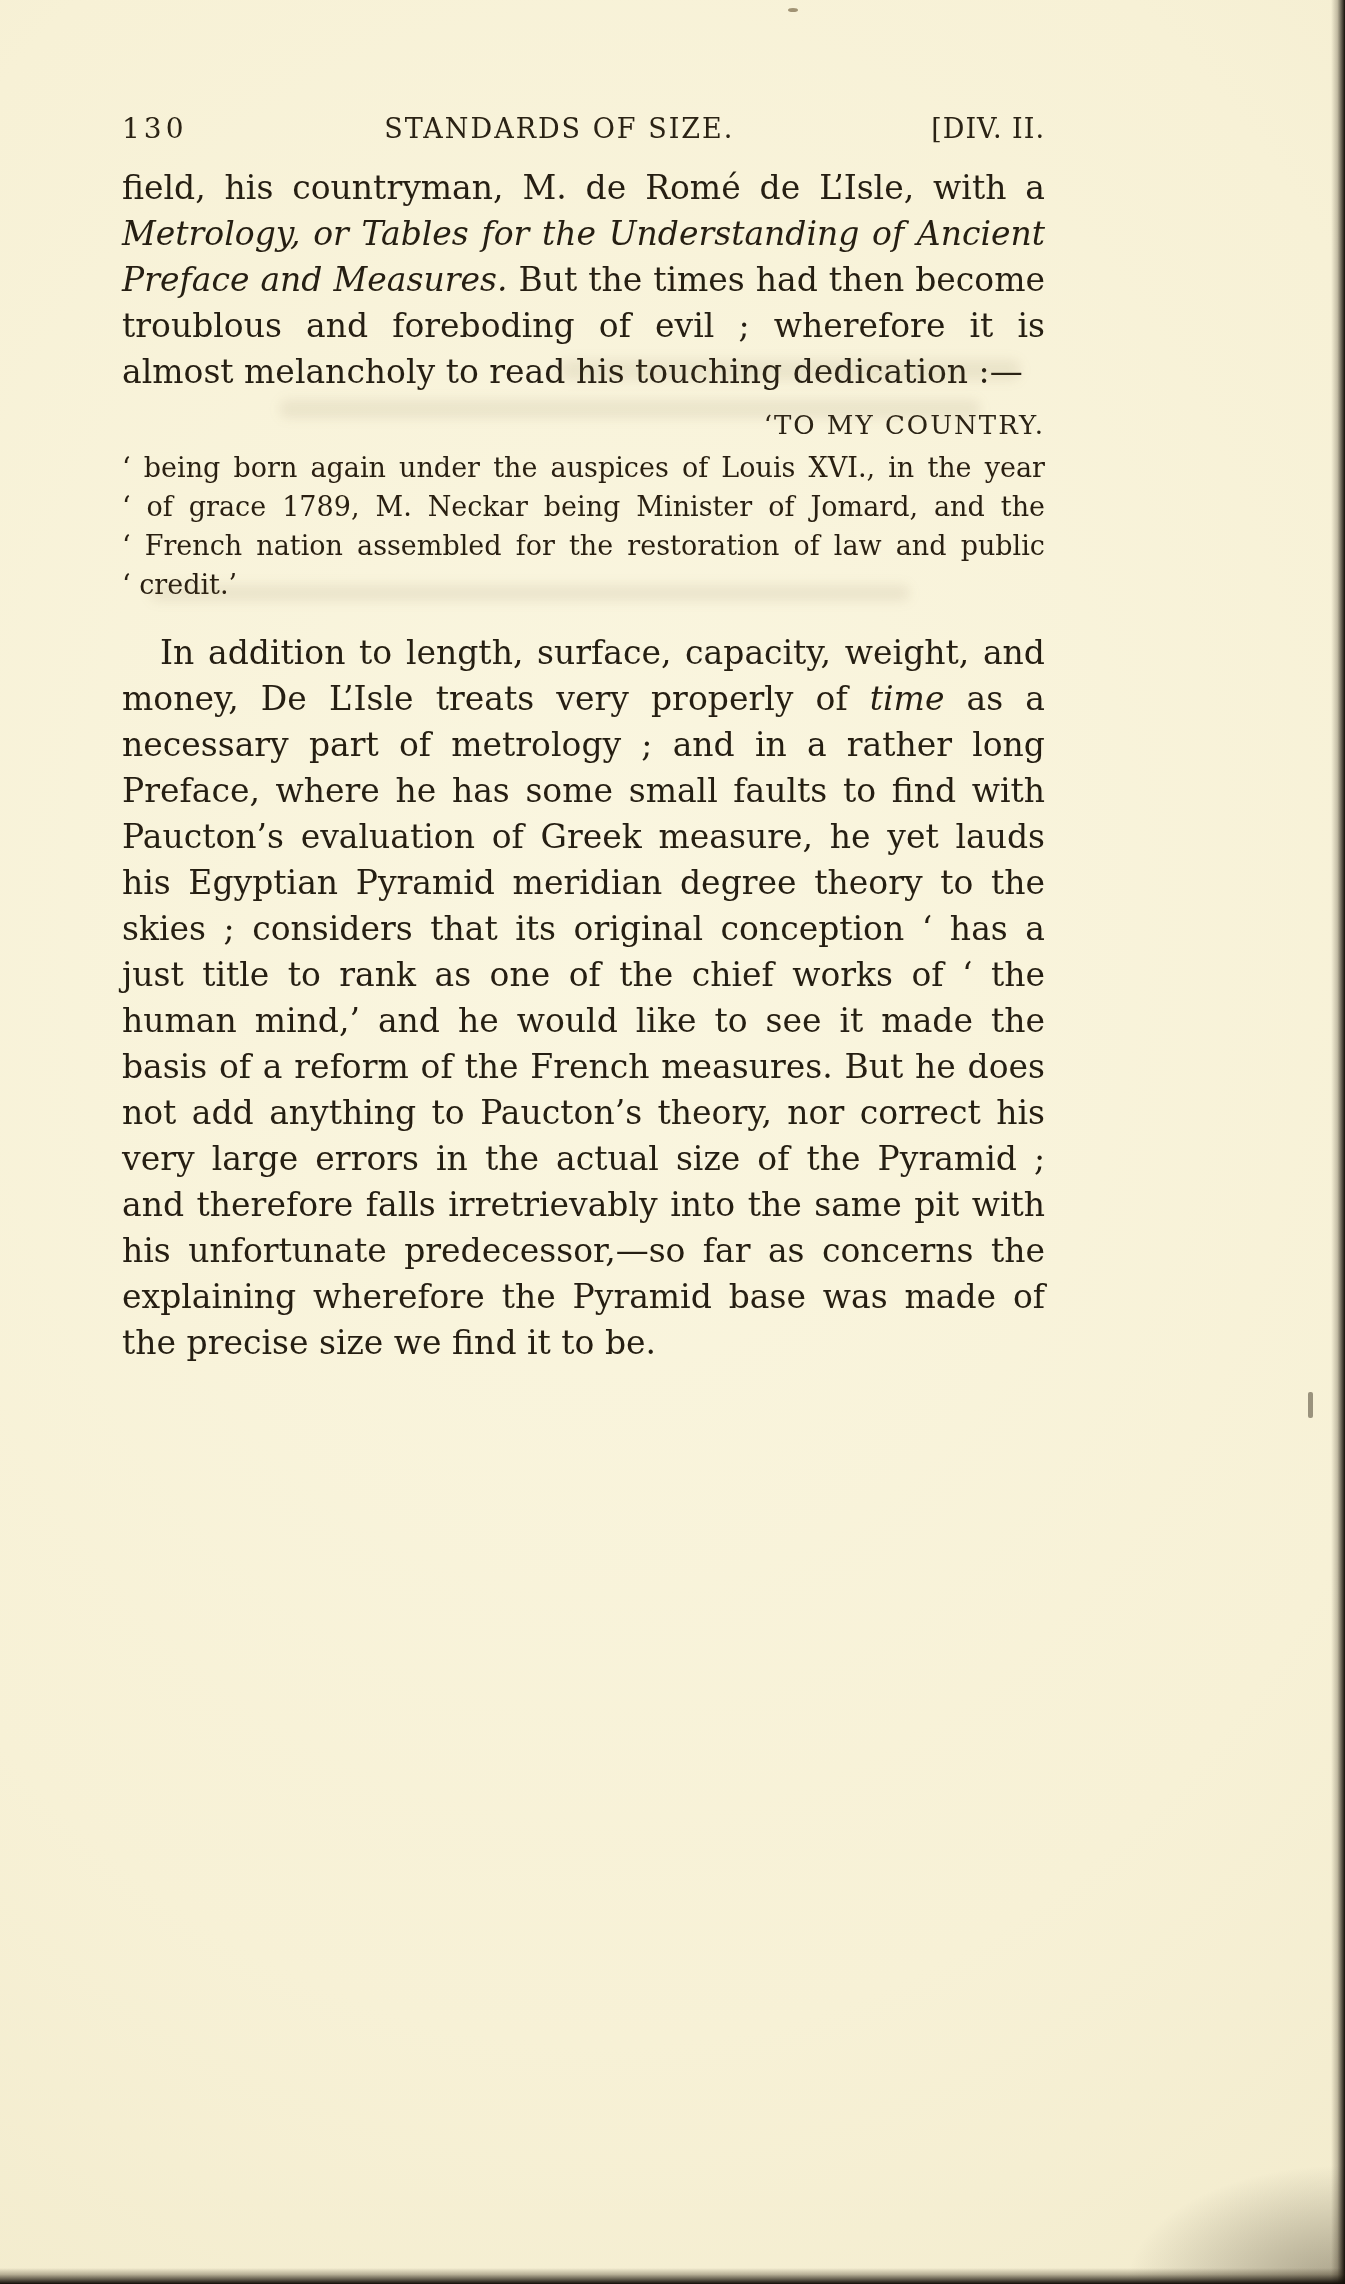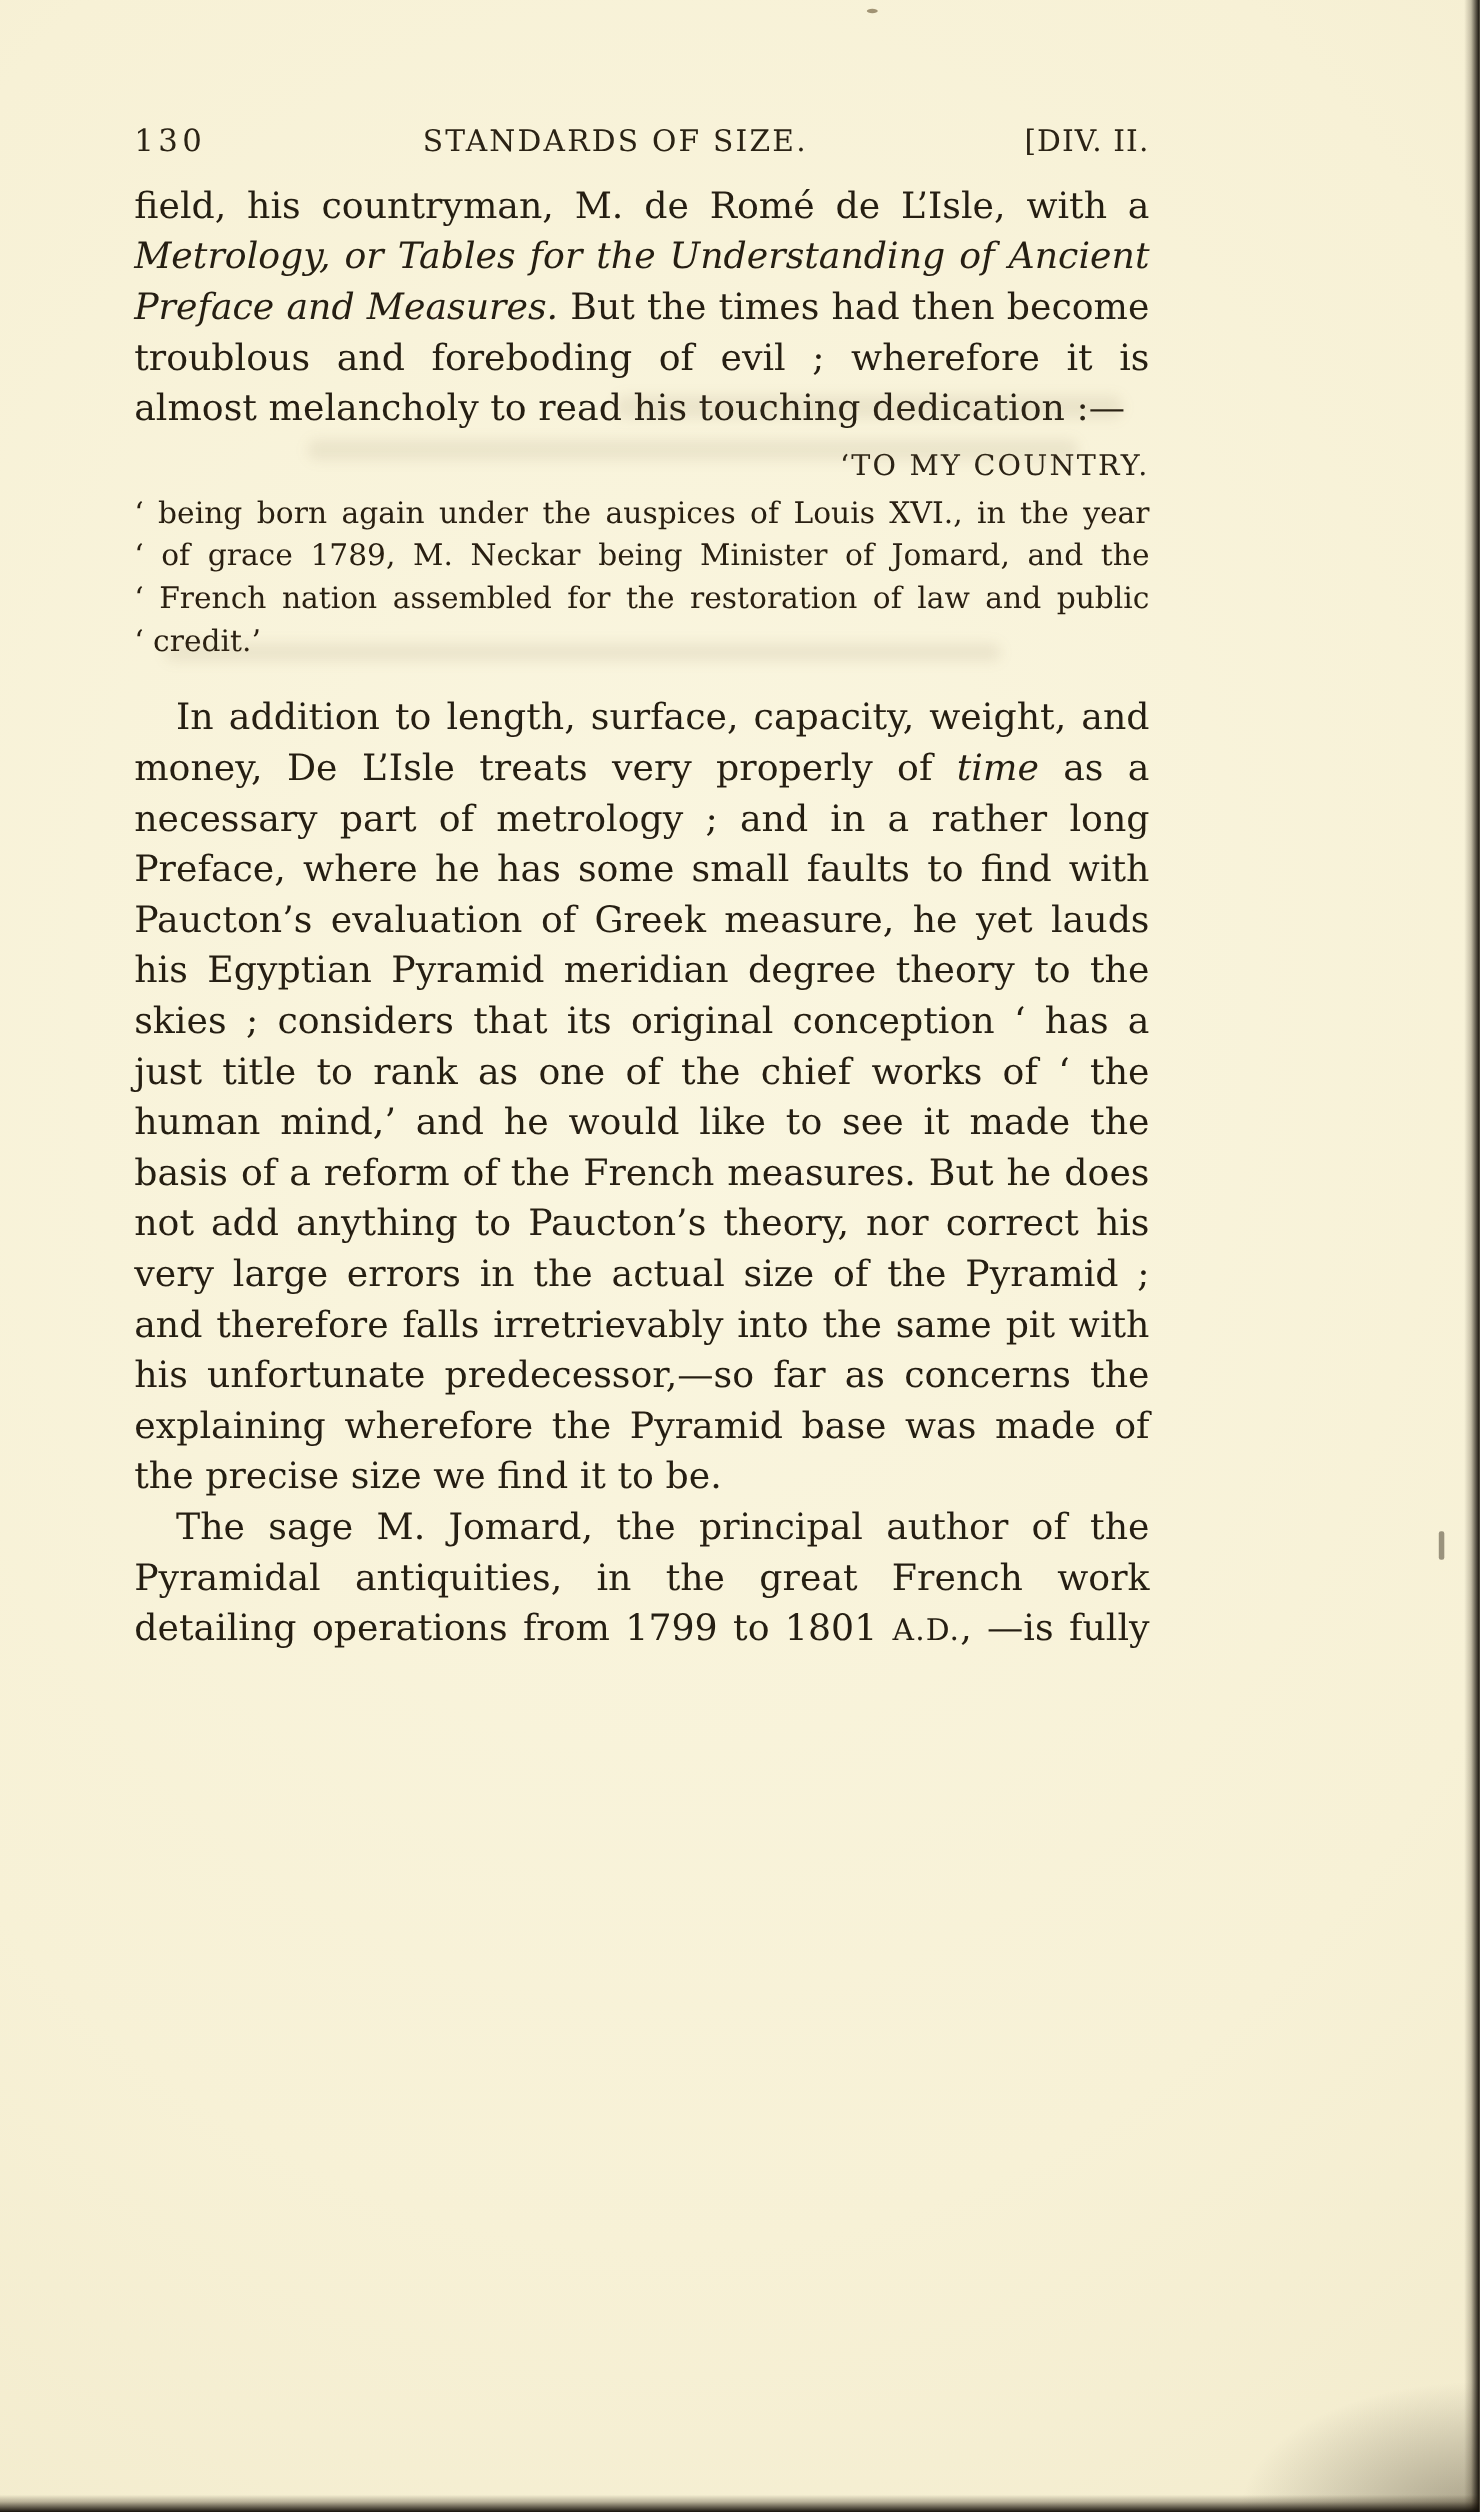--- a/index.html
+++ b/index.html
@@ -152,21 +152,20 @@
 
     <div class="quote-block">
       <div class="quote-line stretch">‘ being born again under the  auspices of  Louis XVI., in the  year</div>
       <div class="quote-line stretch">‘ of grace 1789, M. Neckar  being Minister of  Jomard, and  the</div>
       <div class="quote-line stretch">‘ French nation  assembled for the  restoration of  law and  public</div>
       <div class="quote-line">‘ credit.’</div>
     </div>
 
     <p class="body-para indent para-space"><span>In addition to length, surface, capacity, weight, and money, De L’Isle treats very properly of </span><em>time</em><span> as a necessary part of metrology ; and in a rather long Preface, where he has some small faults to find with Paucton’s evaluation of Greek measure, he yet lauds his Egyptian Pyramid meridian degree theory to the skies ; considers that its original conception ‘ has a just title to rank as one of the chief works of ‘ the human mind,’ and he would like to see it made the basis of a reform of the French measures.  But he does not add anything to Paucton’s theory, nor correct his very large errors in the actual size of the Pyramid ; and therefore falls irretrievably into the same pit with his unfortunate predecessor,—so far as concerns the explaining wherefore the Pyramid base was made of the precise size we find it to be.</span></p>
 
-    <p class="body-para indent flow-continues"><span>The sage M. Jomard, the principal author of the Pyramidal antiquities, in the great French work detailing operations from 1799 to 1801 </span><span class="smallcaps">A.D.</span><span>, —is fully</span></p>
 
   </main>
 
   <div class="ghost g1"></div>
   <div class="ghost g2"></div>
   <div class="ghost g3"></div>
   <div class="speck s1"></div>
   <div class="speck s2"></div>
   <div class="corner-shade"></div>
   <div class="scan-edge-right"></div>

